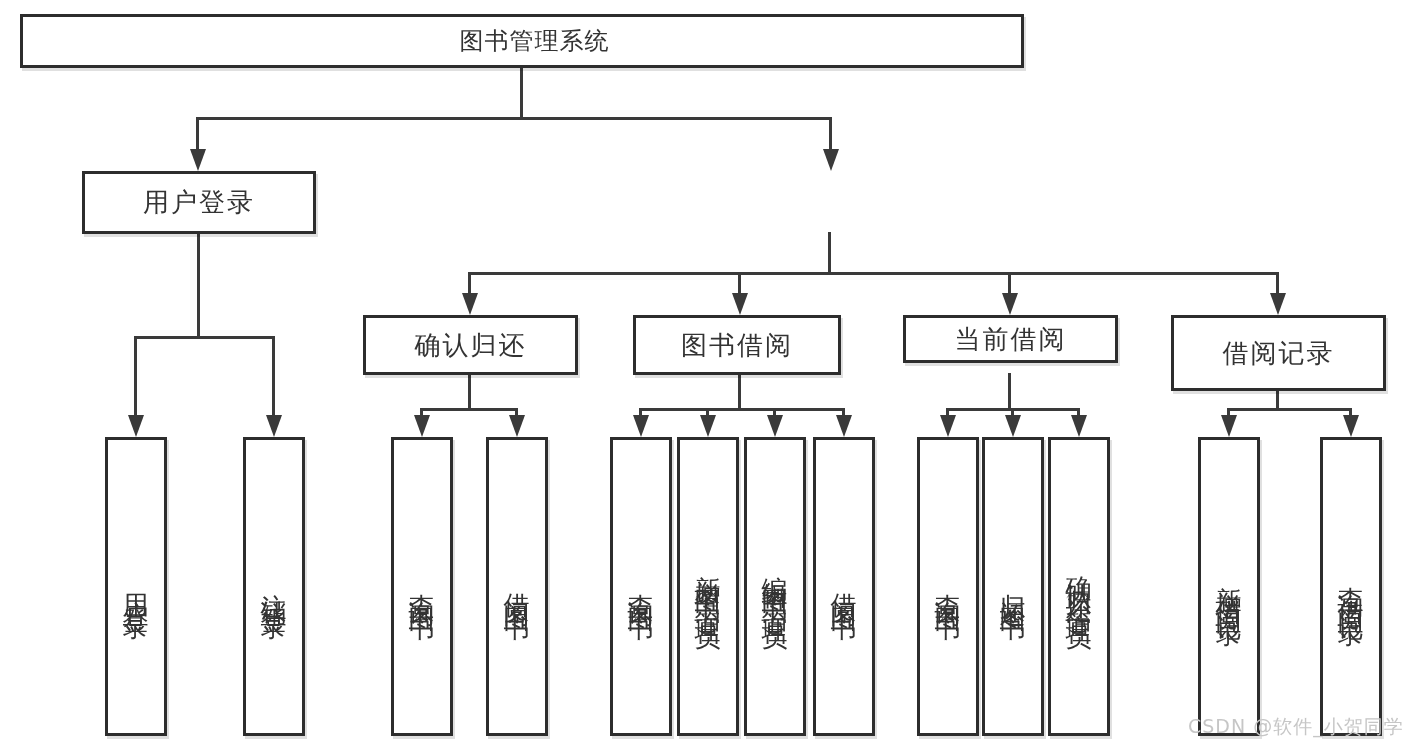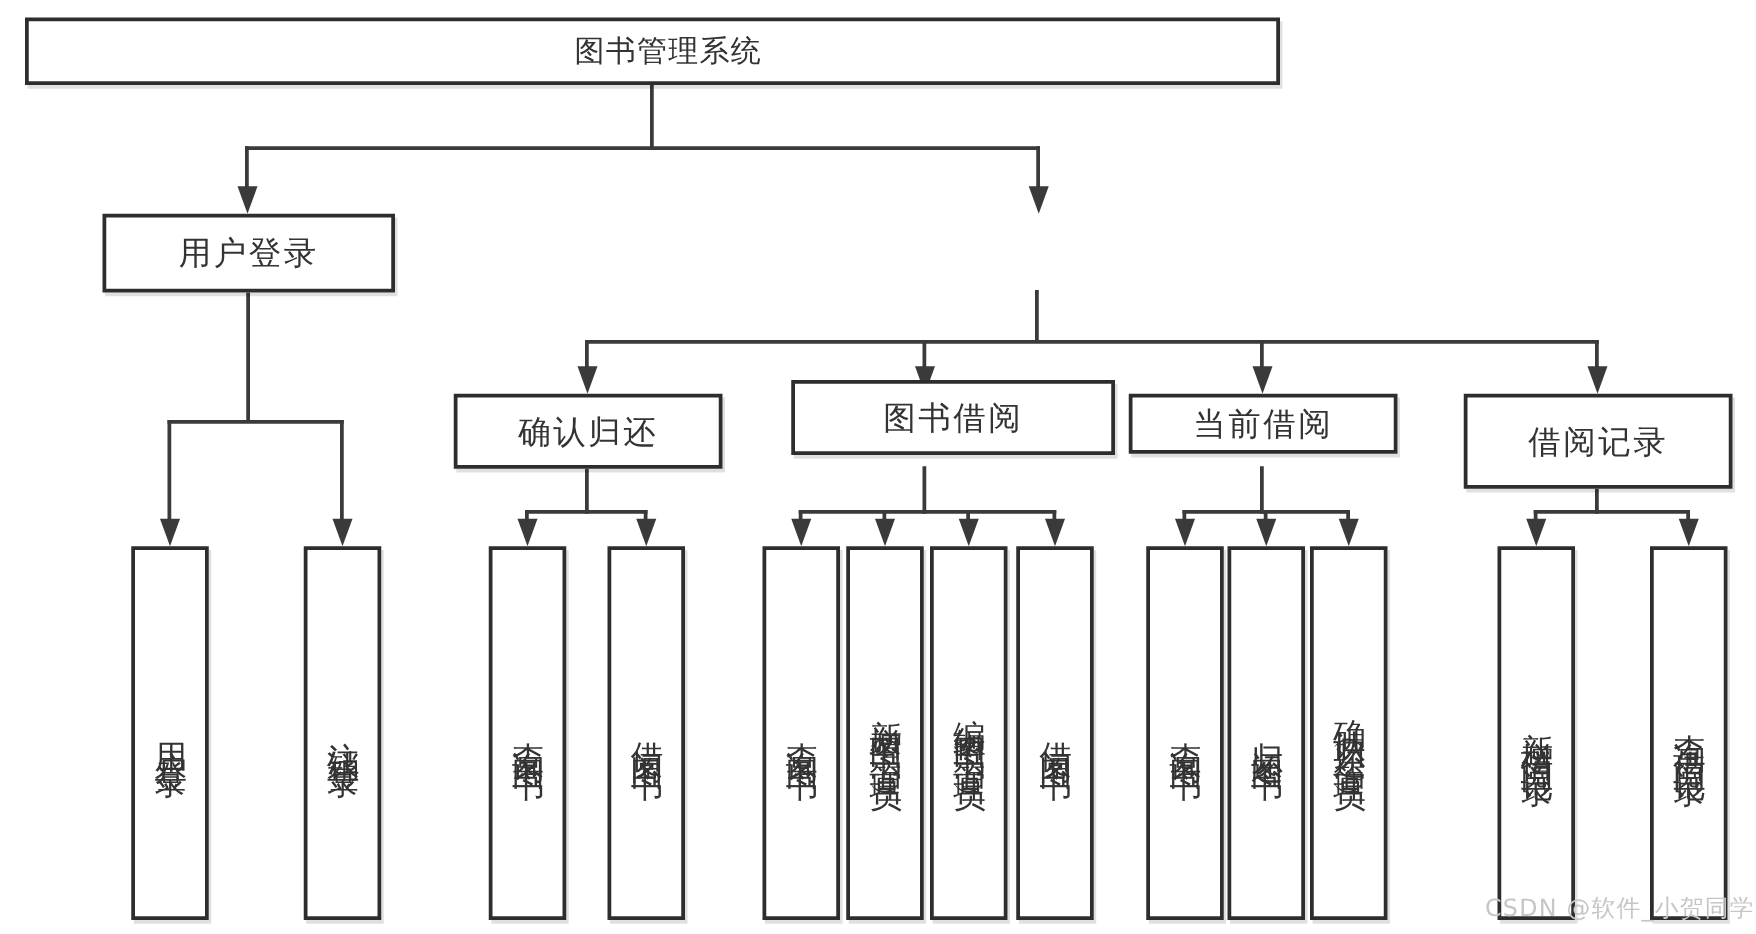--- a/index.html
+++ b/index.html
@@ -90,21 +90,21 @@
     <span>图书管理系统</span>
   </div>
 
   <div class="box hbox" style="left:82px;top:171px;width:234px;height:63px">
     <span>用户登录</span>
   </div>
 
   <div class="box hbox" style="left:363px;top:315px;width:215px;height:60px">
     <span>确认归还</span>
   </div>
-  <div class="box hbox" style="left:633px;top:304px;width:259px;height:60px">
+  <div class="box hbox" style="left:633px;top:315px;width:208px;height:60px">
     <span>图书借阅</span>
   </div>
   <div class="box hbox" style="left:903px;top:315px;width:215px;height:48px">
     <span>当前借阅</span>
   </div>
   <div class="box hbox" style="left:1171px;top:315px;width:215px;height:76px">
     <span>借阅记录</span>
   </div>
 
   <div class="box leaf" style="left:105px;top:437px;width:62px;height:299px">

